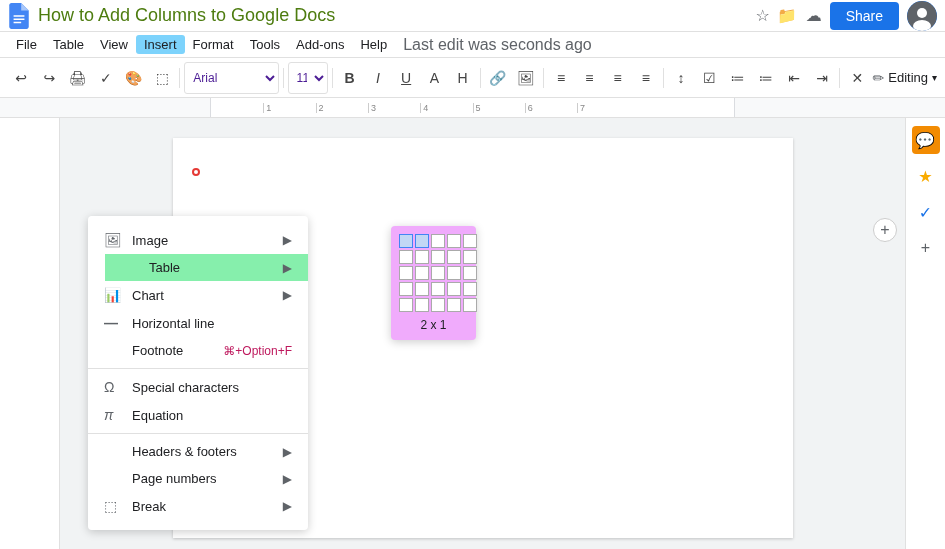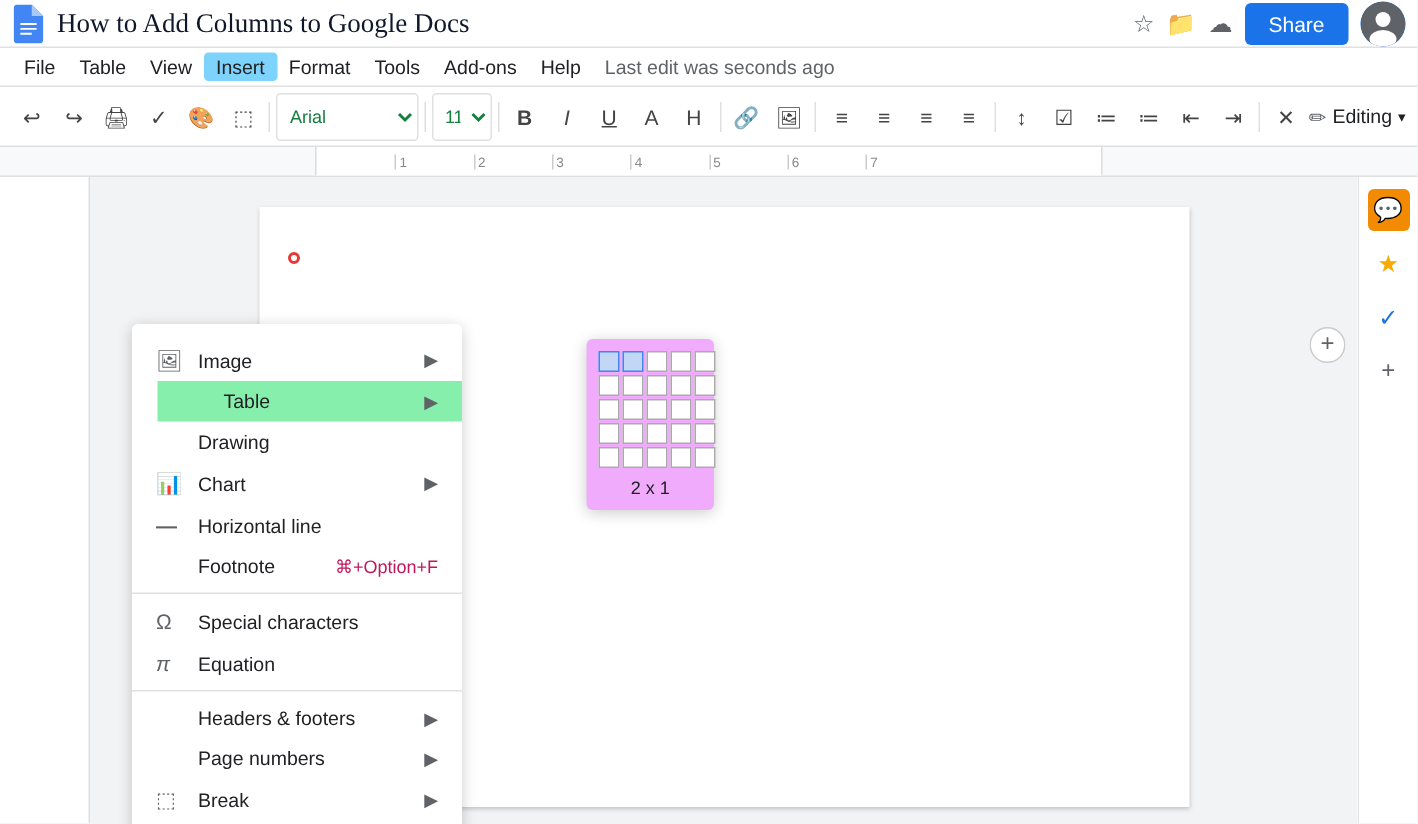--- a/index.html
+++ b/index.html
@@ -5,21 +5,21 @@
     * { box-sizing: border-box; margin: 0; padding: 0; }
     body { font-family: Arial, sans-serif; font-size: 13px; background: #f1f3f4; width: 945px; height: 549px; overflow: hidden; }
 
     
     #title-bar {
       display: flex; align-items: center; height: 32px; background: #fff;
       padding: 0 8px; border-bottom: 1px solid #e0e0e0;
     }
     #title-bar .doc-icon { width: 22px; height: 26px; margin-right: 8px; }
     #title-bar .doc-icon svg { width: 22px; height: 26px; }
-    #title-bar .title-text { font-size: 18px; color: #0f172a; flex: 1; font-weight: 400; font-family: Liberation Serif, serif; }
+    #title-bar .title-text { font-size: 18px; color: #4d7c0f; flex: 1; font-weight: 400; }
     #title-bar .title-actions { display: flex; align-items: center; gap: 8px; }
     #title-bar .star-icon, #title-bar .folder-icon, #title-bar .cloud-icon { color: #5f6368; font-size: 16px; cursor: pointer; }
     #title-bar .share-btn {
       background: #1a73e8; color: #fff; border: none; border-radius: 4px;
       padding: 6px 16px; font-size: 14px; cursor: pointer; font-weight: 500;
     }
     #title-bar .avatar {
       width: 30px; height: 30px; border-radius: 50%; background: #1a73e8;
       display: flex; align-items: center; justify-content: center;
       color: #fff; font-size: 13px; font-weight: 500; overflow: hidden;
@@ -28,35 +28,35 @@
     
     #menu-bar {
       display: flex; align-items: center; height: 26px; background: #fff;
       padding: 0 8px; border-bottom: 1px solid #e0e0e0;
     }
     #menu-bar .menu-item {
       padding: 2px 8px; font-size: 13px; color: #202124; cursor: pointer;
       border-radius: 3px;
     }
     #menu-bar .menu-item.active { background: #7dd3fc; }
-    #menu-bar .last-edit { margin-left: 8px; font-size: 13px; color: #5f6368; }
+    #menu-bar .last-edit { margin-left: 8px; font-size: 16px; color: #5f6368; }
 
     
     #toolbar {
       display: flex; align-items: center; height: 40px; background: #fff;
       padding: 0 8px; border-bottom: 1px solid #e0e0e0; gap: 2px;
     }
     .toolbar-btn {
       width: 28px; height: 28px; display: flex; align-items: center; justify-content: center;
       border-radius: 3px; cursor: pointer; color: #444; font-size: 14px;
     }
     .toolbar-divider { width: 1px; height: 20px; background: #e0e0e0; margin: 0 2px; }
     .toolbar-select {
       height: 32px; border: 1px solid #e0e0e0; border-radius: 3px;
-      font-size: 12px; padding: 0 4px; color: #15803d; background: #fff; cursor: pointer;
+      font-size: 12px; padding: 0 4px; color: #4c1d95; background: #fff; cursor: pointer;
     }
     .editing-indicator {
       margin-left: auto; display: flex; align-items: center; gap: 4px;
       font-size: 13px; color: #202124; cursor: pointer;
     }
     .editing-indicator .pencil-icon { color: #5f6368; font-size: 14px; }
 
     
     #ruler {
       height: 20px; background: #f8f9fa; border-bottom: 1px solid #e0e0e0;
@@ -297,24 +297,20 @@
         <span class="menu-icon">🖼</span>
         <span>Image</span>
         <span class="arrow">▶</span>
       </div>
       <div class="menu-row active">
         <span class="menu-icon"></span>
         <span>Table</span>
         <span class="arrow">▶</span>
       </div>
       <div class="menu-row">
-        <span class="menu-icon"></span>
-        <span>Drawing</span>
-      </div>
-      <div class="menu-row">
         <span class="menu-icon">📊</span>
         <span>Chart</span>
         <span class="arrow">▶</span>
       </div>
       <div class="menu-row">
         <span class="menu-icon" style="font-weight:bold;">—</span>
         <span>Horizontal line</span>
       </div>
       <div class="menu-row">
         <span class="menu-icon"></span>

